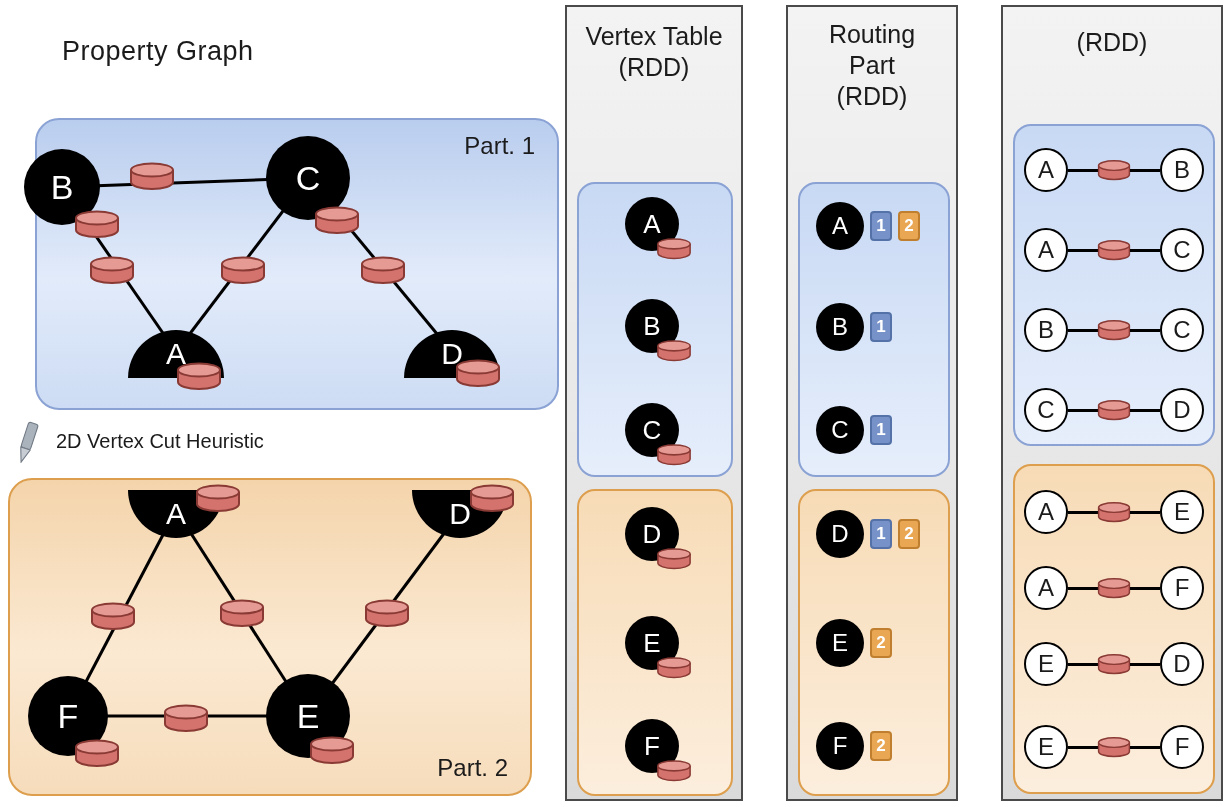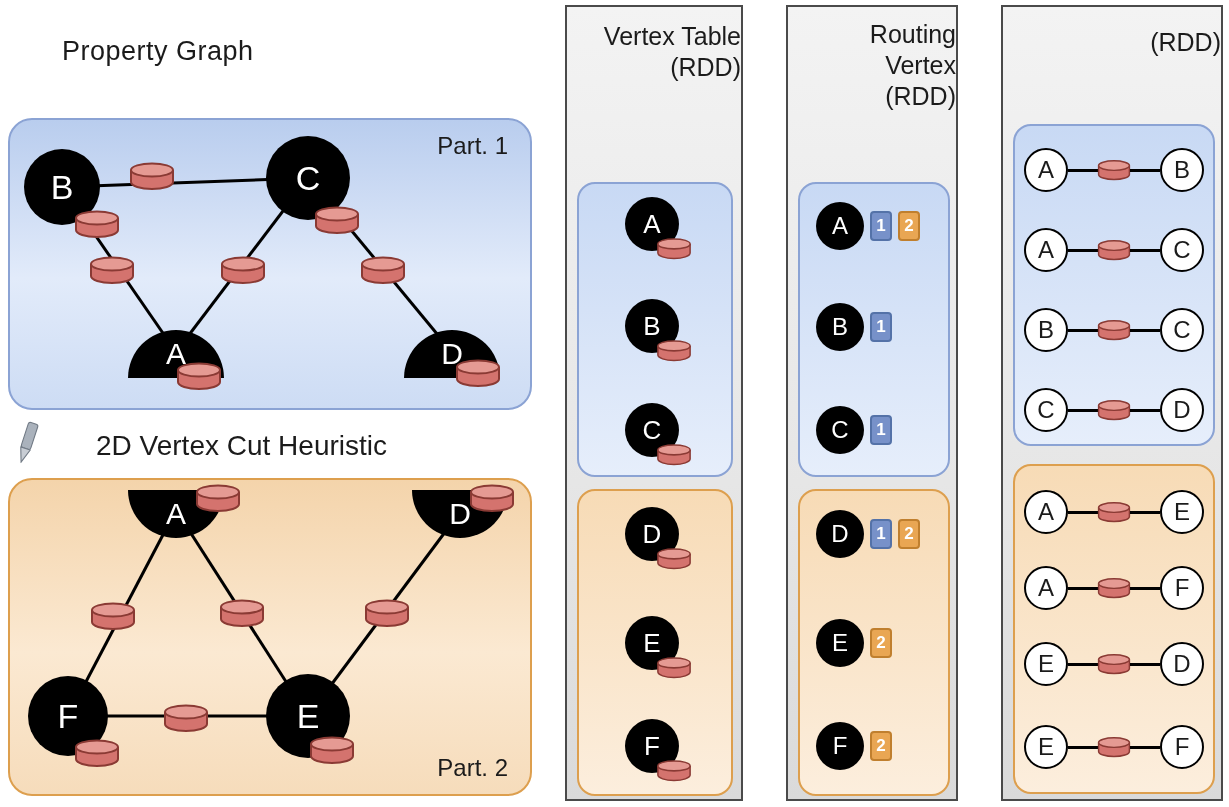--- a/index.html
+++ b/index.html
@@ -1,37 +1,37 @@
 <!DOCTYPE html>
 <html style="--partition1-fill: #c9d9f3; --partition1-border: #8ba3d4; --partition2-fill: #f6dab6; --partition2-border: #dd9f4e; --panel-fill: #e9e9e9; --panel-border: #4a4a4a; --cylinder-red: #d4736e; --slot-blue: #7791c9; --slot-orange: #e9a653;"><head>
 <meta charset="utf-8">
 <style>
   * { margin:0; padding:0; box-sizing:border-box; }
   body { background:#fff; font-family:"Liberation Sans", sans-serif; color:#1b1b1b; }
   .canvas { position:relative; width:1229px; height:807px; background:#fff; overflow:hidden;padding-left:8px; }
 
   .title { position:absolute; font-size:27px; letter-spacing:0.5px; }
-  .cutlabel { position:absolute; font-size:28px;margin-left:40px; }
+  .cutlabel { position:absolute; font-size:20px; }
 
   .pbox { position:absolute; border-radius:24px; border:2px solid; }
-  .p1 { background:linear-gradient(180deg,#b9cdee 0%,#e2ebfa 55%,#cddcf4 100%); border-color:var(--partition1-border,#8ba3d4); }
+  .p1 { background:linear-gradient(180deg,#b9cdee 0%,#e2ebfa 55%,#cddcf4 100%); border-color:var(--partition1-border,#8ba3d4);margin-left:27px; }
   .p2 { background:linear-gradient(180deg,#f4d4ab 0%,#fbe9d2 55%,#f6dcbb 100%); border-color:var(--partition2-border,#dd9f4e);text-align:right; }
   .plabel { position:absolute; font-size:24px; }
 
   .overlay { position:absolute; left:0; top:0; pointer-events:none; }
 
   .vc, .vd, .vb { position:absolute; background:#000; color:#fff; display:flex; align-items:center; justify-content:center; }
   .vc { border-radius:50%; }
   .vd { border-radius:48px 48px 0 0; }
   .vb { border-radius:0 0 48px 48px; }
 
   .cyl { position:absolute; }
 
   .panel { position:absolute; border:2px solid var(--panel-border,#4a4a4a); background:linear-gradient(180deg,#f3f3f3 0%,#e6e6e6 60%,#dadada 100%); }
-  .ptitle { position:absolute; left:0; width:100%; text-align:right; font-size:25px; line-height:31px; }
+  .ptitle { position:absolute; left:0; width:100%; text-align:center; font-size:25px; line-height:31px; }
   .sub { position:absolute; border-radius:18px; border:2px solid; }
   .sub.blue { background:linear-gradient(180deg,#c8d9f4,#e6eefb); border-color:var(--partition1-border,#8ba3d4); }
   .sub.orange { background:linear-gradient(180deg,#f7dbb6,#fceedd); border-color:var(--partition2-border,#dd9f4e); }
 
   .vtc { position:absolute; width:54px; height:54px; border-radius:50%; background:#000; color:#fff; display:flex; align-items:center; justify-content:center; font-size:26px; }
   .rtc { position:absolute; width:48px; height:48px; border-radius:50%; background:#000; color:#fff; display:flex; align-items:center; justify-content:center; font-size:24px; }
 
   .slot { position:absolute; width:22px; height:30px; border-radius:4px; border:2px solid; color:#fff; font-size:17px; font-weight:bold; display:flex; align-items:center; justify-content:center; }
   .slot.s1 { background:var(--slot-blue,#7791c9); border-color:#5472a8; }
   .slot.s2 { background:var(--slot-orange,#e9a653); border-color:#c07f2e; }
@@ -172,21 +172,21 @@
       </svg>
     <div class="vtc" style="left:58px;top:712px">F</div>
     <svg class="cyl" style="left:89px;top:752px" width="36" height="23" viewBox="0 0 46 30">
         <use href="#cyl-sym"></use>
       </svg>
   </div>
 
   <div class="panel" style="left:786px;top:5px;width:172px;height:796px">
     <div class="ptitle" style="top:12px">
       <div>Routing</div>
-      <div>Vertex</div>
+      <div>Part</div>
       <div>(RDD)</div>
     </div>
     <div class="sub blue" style="left:10px;top:175px;width:152px;height:295px"></div>
     <div class="sub orange" style="left:10px;top:482px;width:152px;height:307px"></div>
 
     <div class="rtc" style="left:28px;top:195px">A</div>
     <div class="slot s1" style="left:82px;top:204px">1</div>
     <div class="slot s2" style="left:110px;top:204px">2</div>
 
     <div class="rtc" style="left:28px;top:296px">B</div>

